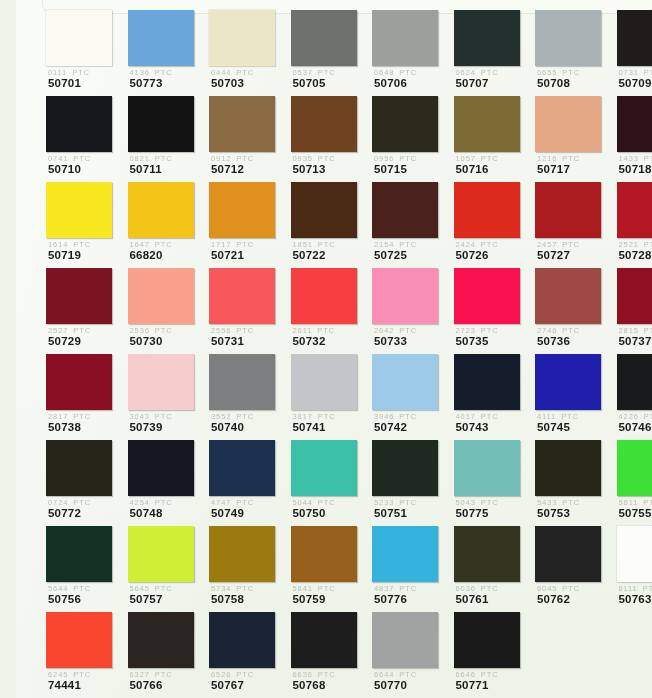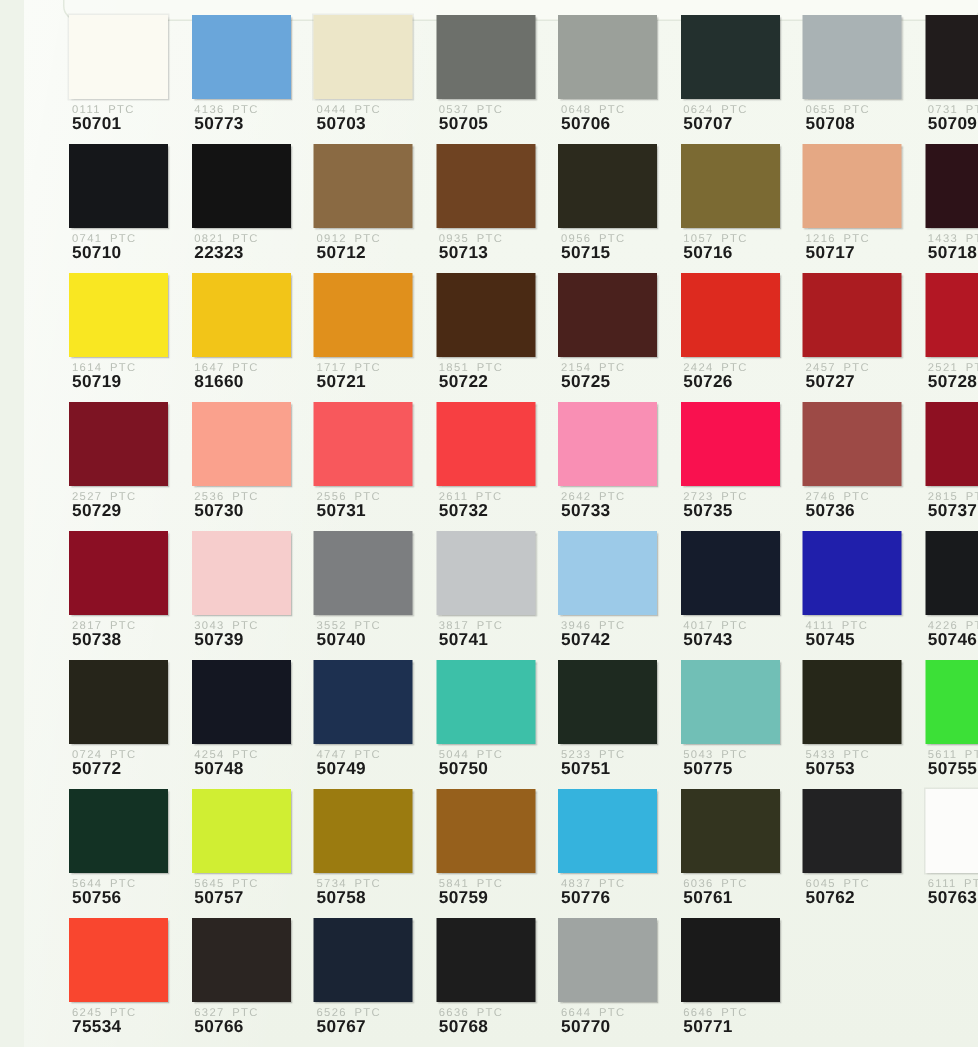--- a/index.html
+++ b/index.html
@@ -157,21 +157,21 @@
         <div class="chip" style="background: rgb(21, 23, 26);"></div>
         <div class="labels">
           <div class="ptc">0741<span class="suffix">PTC</span></div>
           <div class="sku">50710</div>
         </div>
       </div>
       <div class="cell">
         <div class="chip" style="background: rgb(19, 19, 19);"></div>
         <div class="labels">
           <div class="ptc">0821<span class="suffix">PTC</span></div>
-          <div class="sku">22323</div>
+          <div class="sku">50711</div>
         </div>
       </div>
       <div class="cell">
         <div class="chip" style="background: rgb(138, 106, 67);"></div>
         <div class="labels">
           <div class="ptc">0912<span class="suffix">PTC</span></div>
           <div class="sku">50712</div>
         </div>
       </div>
       <div class="cell">
@@ -213,21 +213,21 @@
         <div class="chip" style="background: rgb(249, 231, 34);"></div>
         <div class="labels">
           <div class="ptc">1614<span class="suffix">PTC</span></div>
           <div class="sku">50719</div>
         </div>
       </div>
       <div class="cell">
         <div class="chip" style="background: rgb(242, 197, 24);"></div>
         <div class="labels">
           <div class="ptc">1647<span class="suffix">PTC</span></div>
-          <div class="sku">81660</div>
+          <div class="sku">66820</div>
         </div>
       </div>
       <div class="cell">
         <div class="chip" style="background: rgb(224, 144, 28);"></div>
         <div class="labels">
           <div class="ptc">1717<span class="suffix">PTC</span></div>
           <div class="sku">50721</div>
         </div>
       </div>
       <div class="cell">
@@ -486,21 +486,21 @@
         <div class="chip light" style="background: rgb(252, 252, 250);"></div>
         <div class="labels">
           <div class="ptc">6111<span class="suffix">PTC</span></div>
           <div class="sku">50763</div>
         </div>
       </div>
       <div class="cell">
         <div class="chip" style="background: rgb(249, 70, 47);"></div>
         <div class="labels">
           <div class="ptc">6245<span class="suffix">PTC</span></div>
-          <div class="sku">75534</div>
+          <div class="sku">74441</div>
         </div>
       </div>
       <div class="cell">
         <div class="chip" style="background: rgb(43, 37, 34);"></div>
         <div class="labels">
           <div class="ptc">6327<span class="suffix">PTC</span></div>
           <div class="sku">50766</div>
         </div>
       </div>
       <div class="cell">

